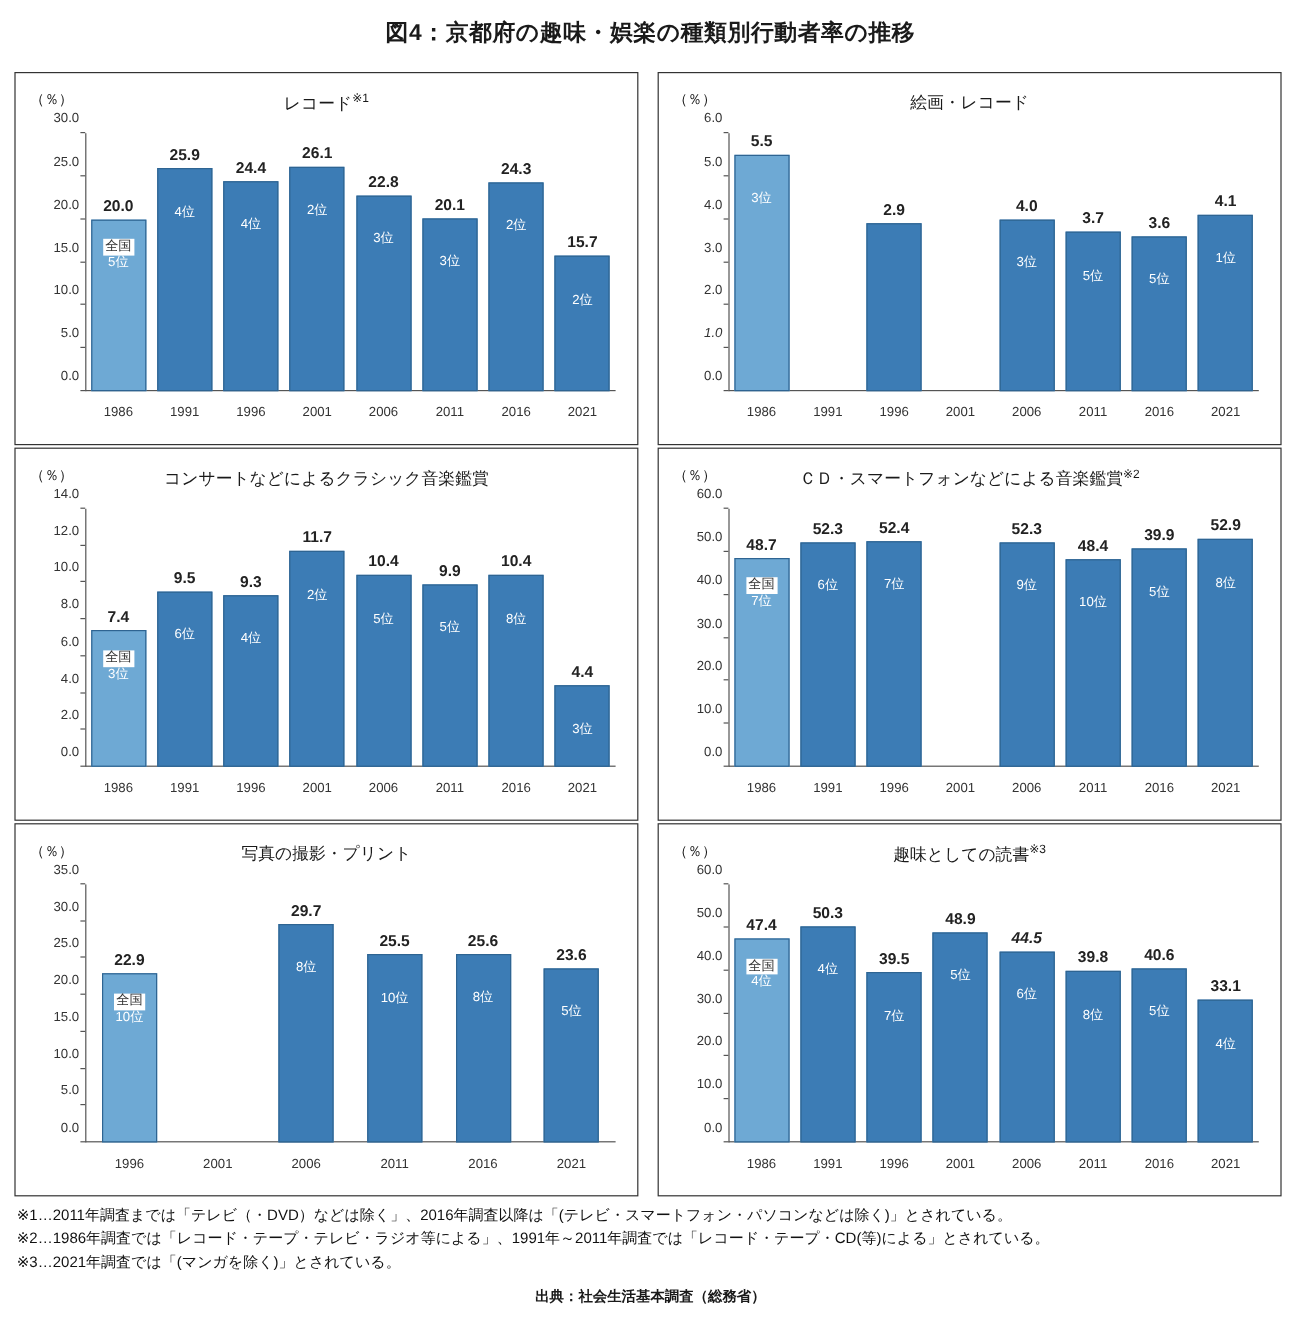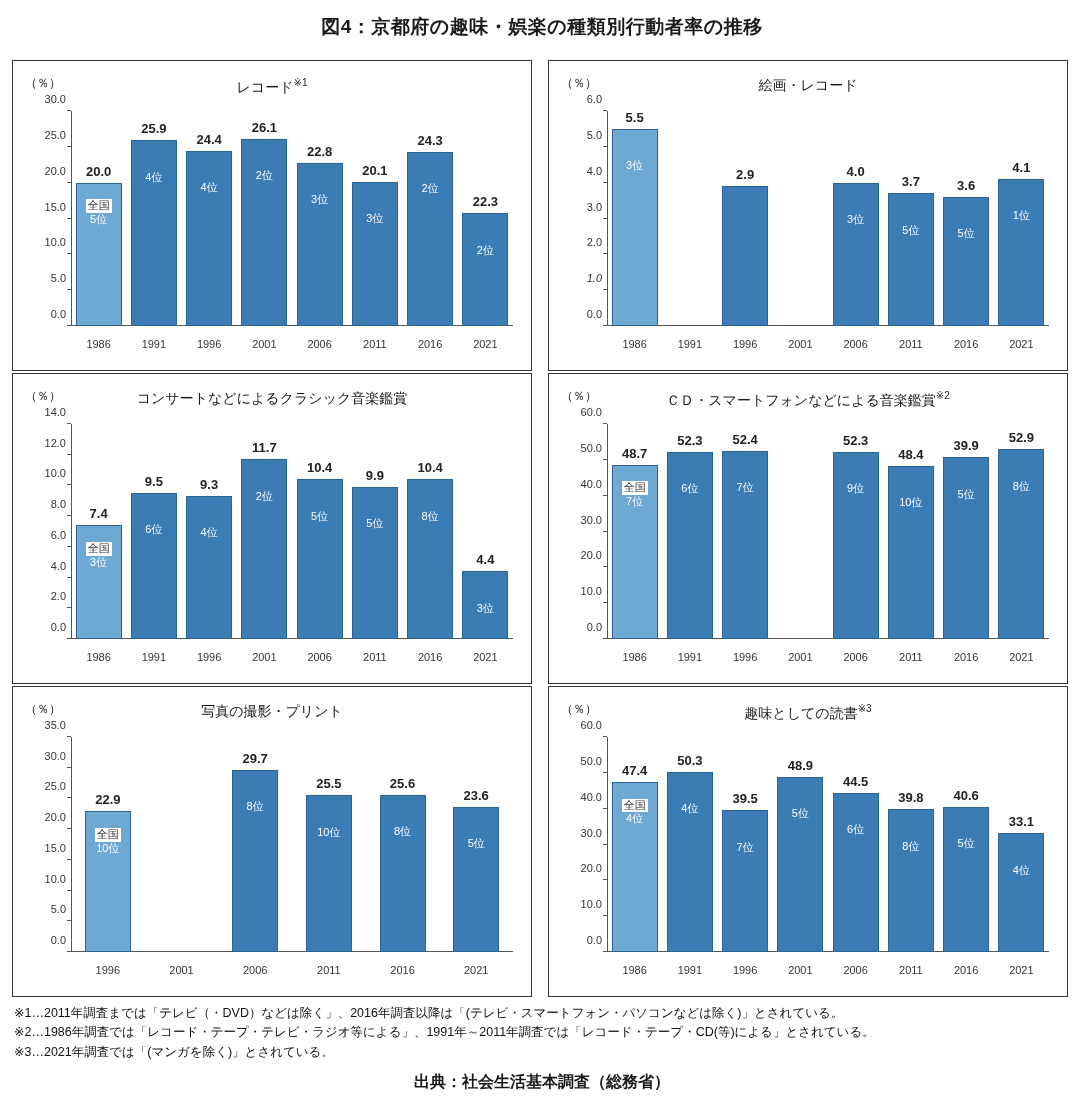--- a/index.html
+++ b/index.html
@@ -132,21 +132,21 @@
     top:1004px;
     font-size:12.5px;
     line-height:1.55;
     color:#111;
   }
   .source{
     position:absolute;
     left:0;width:100%;
     top:1072px;
     text-align:center;
-    font-size:16px;
+    font-size:12px;
     font-weight:bold;
   }
 </style>
 </head>
 <body>
 
 <div class="page">
   <div class="main-title">図4：京都府の趣味・娯楽の種類別行動者率の推移</div>
   <div class="grid" id="chart-grid">
       <div class="panel">
@@ -200,21 +200,21 @@
               <div class="val" style="bottom: calc(67% + 4px);">20.1</div>
               <div class="rank" style="bottom: calc(67% - 44px);">3位</div>
             </div>
             <div class="col">
               <div class="bar" style="height: 81%;"></div>
               <div class="val" style="bottom: calc(81% + 4px); margin-top: 20px;">24.3</div>
               <div class="rank" style="bottom: calc(81% - 44px);">2位</div>
             </div>
             <div class="col">
               <div class="bar" style="height: 52.3333%;"></div>
-              <div class="val" style="bottom: calc(52.3333% + 4px);">22.3</div>
+              <div class="val" style="bottom: calc(52.3333% + 4px);">15.7</div>
               <div class="rank" style="bottom: calc(52.3333% - 44px);">2位</div>
             </div>
           </div>
         </div>
         <div class="xlabels">
           <div>1986</div>
           <div>1991</div>
           <div>1996</div>
           <div>2001</div>
           <div>2006</div>
@@ -530,21 +530,21 @@
               <div class="val" style="bottom: calc(65.8333% + 4px);">39.5</div>
               <div class="rank" style="bottom: calc(65.8333% - 44px);">7位</div>
             </div>
             <div class="col">
               <div class="bar" style="height: 81.5%;"></div>
               <div class="val" style="bottom: calc(81.5% + 4px);">48.9</div>
               <div class="rank" style="bottom: calc(81.5% - 44px);">5位</div>
             </div>
             <div class="col">
               <div class="bar" style="height: 74.1667%;"></div>
-              <div class="val" style="bottom: calc(74.1667% + 4px);">44.5</div>
+              <div class="val" style="bottom: calc(74.1667% + 4px); font-style: italic;">44.5</div>
               <div class="rank" style="bottom: calc(74.1667% - 44px);">6位</div>
             </div>
             <div class="col">
               <div class="bar" style="height: 66.3333%;"></div>
               <div class="val" style="bottom: calc(66.3333% + 4px);">39.8</div>
               <div class="rank" style="bottom: calc(66.3333% - 44px);">8位</div>
             </div>
             <div class="col">
               <div class="bar" style="height: 67.6667%;"></div>
               <div class="val" style="bottom: calc(67.6667% + 4px);">40.6</div>

